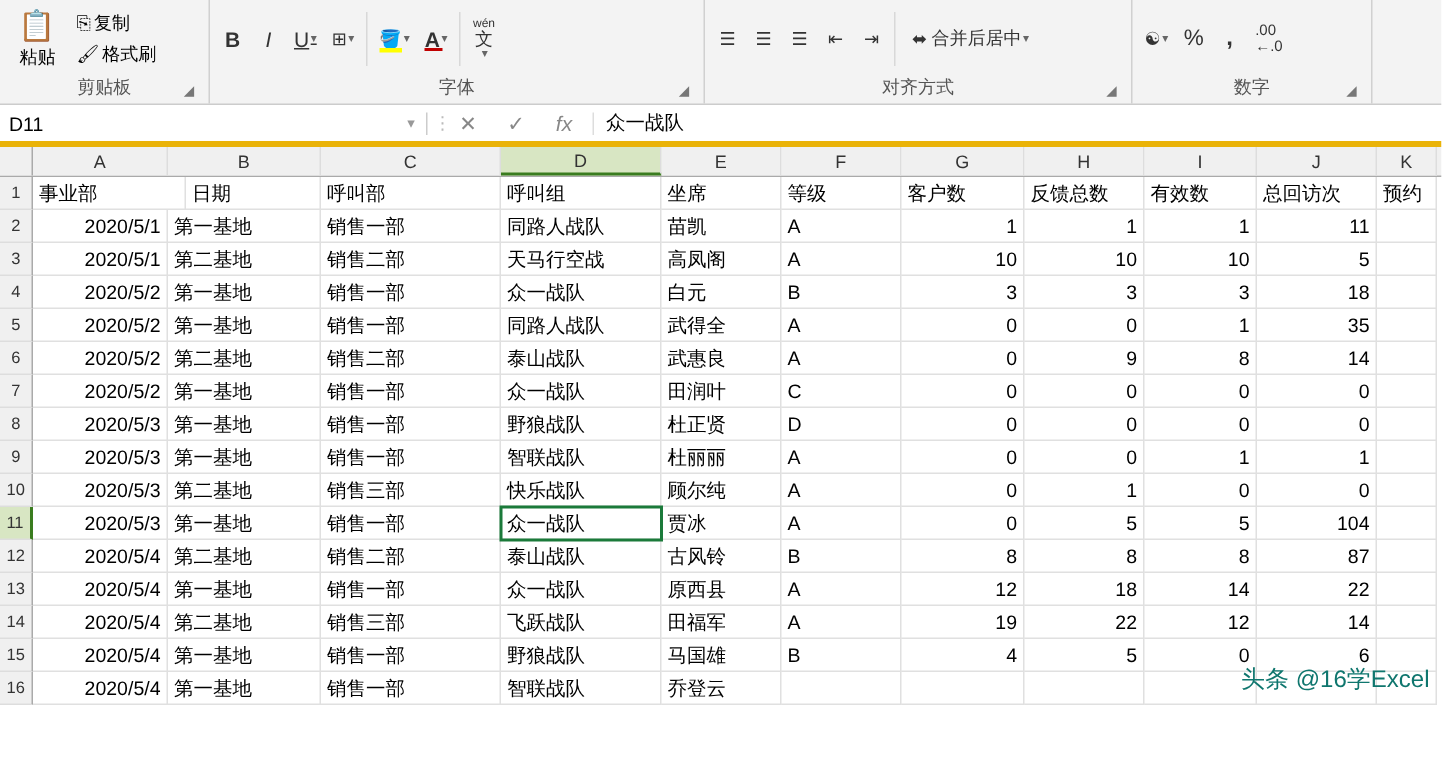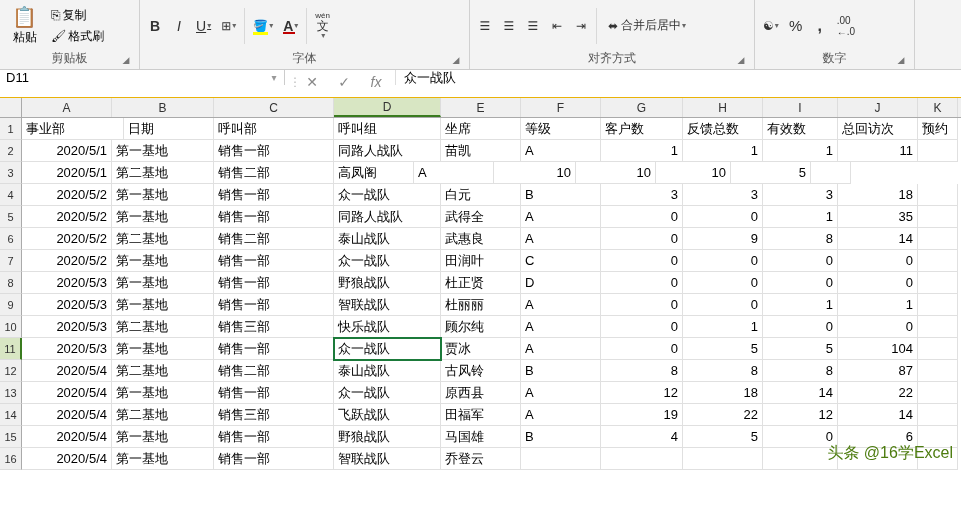--- a/index.html
+++ b/index.html
@@ -25,21 +25,21 @@
 .paste-big .lbl { font-size: 12px; }
 .small-stack { display: flex; flex-direction: column; gap: 1px; }
 .small-btn { display: flex; align-items: center; gap: 2px; height: 20px; padding: 0 3px; cursor: pointer; font-size: 12px; }
 
 .sep { width: 1px; height: 36px; background: #d8d8d8; margin: 0 2px; }
 
 .u-btn { position: relative; }
 .u-underline { position: absolute; bottom: 2px; left: 3px; right: 6px; height: 2px; }
 
 
-.fbar { height: 28px; border-bottom: 1px solid #eab308; display: flex; align-items: flex-start; }
+.fbar { height: 28px; border-bottom: 4px solid #eab308; display: flex; align-items: center; }
 .name-box { width: 285px; display: flex; align-items: center; border-right: 1px solid #ccc; }
 .name-input { flex: 1; border: none; padding: 0 6px; font-size: 13px; outline: none; }
 .name-dd { width: 20px; display: flex; align-items: center; justify-content: center; color: #999; font-size: 10px; cursor: pointer; }
 .formula-btns { display: flex; align-items: center; padding: 0 4px; gap: 2px; }
 .fbtn { width: 30px; height: 24px; display: flex; align-items: center; justify-content: center; color: #888; cursor: pointer; font-size: 14px; }
 .formula-input { flex: 1; border: none; padding: 0 8px; font-size: 13px; outline: none; border-left: 1px solid #ddd; }
 
 
 .grid-wrapper { position: relative; }
 .col-headers { display: flex; height: 20px; background: #f0f0f0; border-bottom: 1px solid #aaa; }
@@ -61,21 +61,21 @@
 .cC { width: 120px; }
 .cD { width: 107px; }
 .cE { width: 80px; }
 .cF { width: 80px; }
 .cG { width: 82px; }
 .cH { width: 80px; }
 .cI { width: 75px; }
 .cJ { width: 80px; }
 .cK { width: 40px; }
 
-.watermark { position: absolute; bottom: 6px; right: 8px; font-size: 16px; color: #4d7c0f; font-weight: 500; pointer-events: none; z-index: 20; }
+.watermark { position: absolute; bottom: 6px; right: 8px; font-size: 16px; color: #0f766e; font-weight: 500; pointer-events: none; z-index: 20; }
 </style>
 </head>
 <body>
 
 <div class="ribbon">
 
   <div class="ribbon-group clipboard-group">
     <div class="ribbon-group-top">
       <div class="paste-big">
         <span class="icon">📋</span>
@@ -254,20 +254,21 @@
         <div class="cell cH num">1</div>
         <div class="cell cI num">1</div>
         <div class="cell cJ num">11</div>
         <div class="cell cK"></div>
       </div>
       <div class="row">
         <div class="row-num">3</div>
         <div class="cell cA num">2020/5/1</div>
         <div class="cell cB">第二基地</div>
         <div class="cell cC">销售二部</div>
+        <div class="cell cD">天马行空战</div>
         <div class="cell cE">高凤阁</div>
         <div class="cell cF">A</div>
         <div class="cell cG num">10</div>
         <div class="cell cH num">10</div>
         <div class="cell cI num">10</div>
         <div class="cell cJ num">5</div>
         <div class="cell cK"></div>
       </div>
       <div class="row">
         <div class="row-num">4</div>

